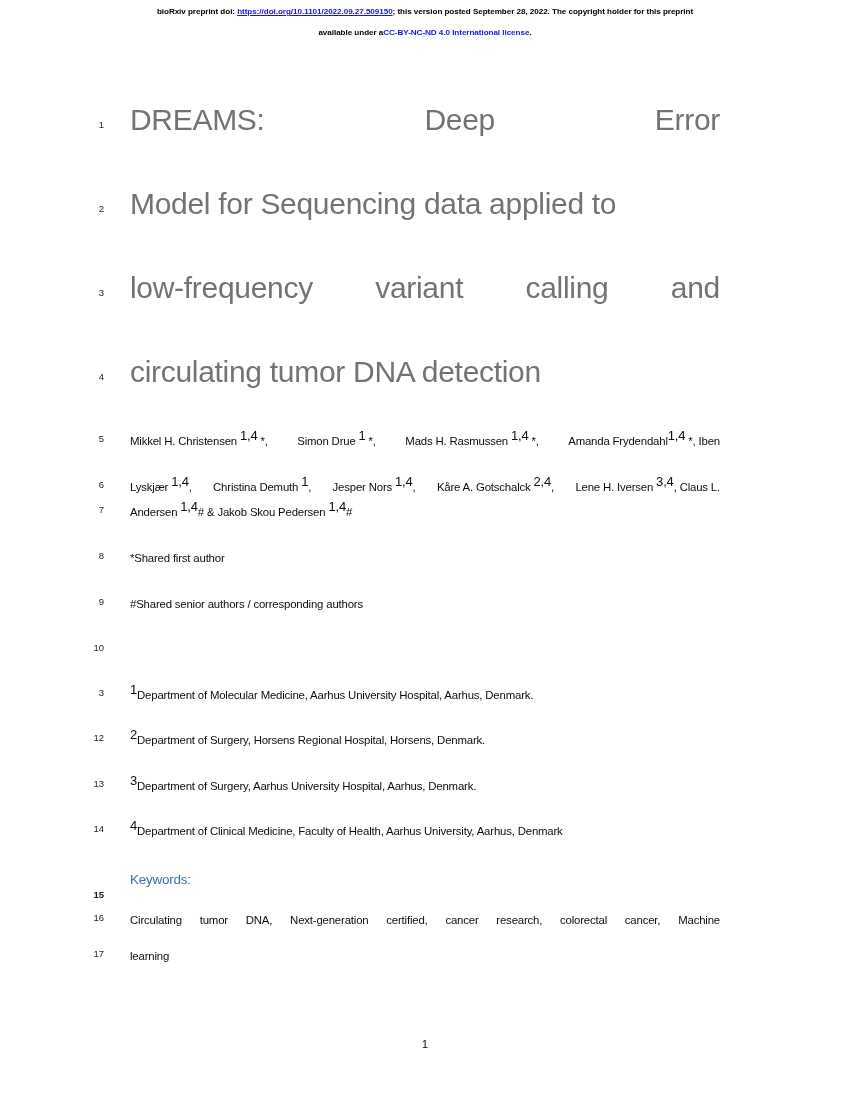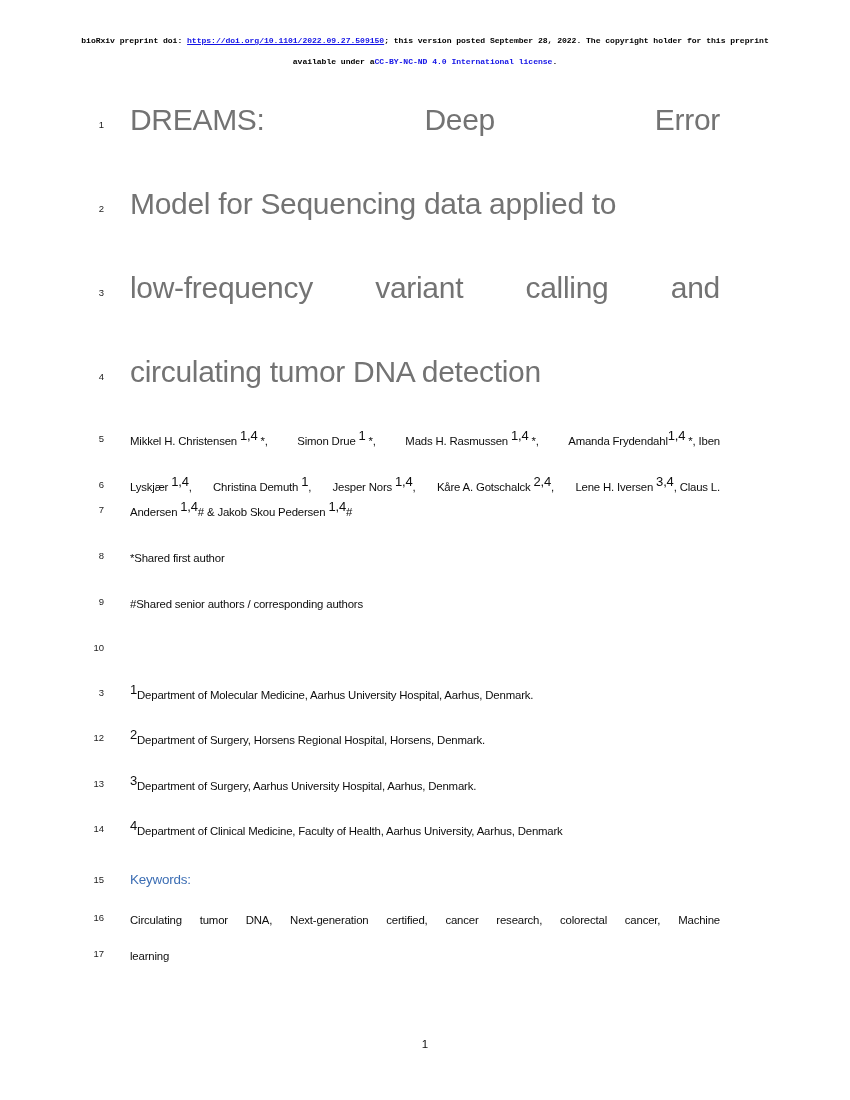--- a/index.html
+++ b/index.html
@@ -16,27 +16,26 @@
     overflow: hidden;
   }
 
   
   #preprint-banner {
     position: absolute;
     top: 7px;
     left: 62px;
     width: 726px;
     text-align: center;
-    font-family: Liberation Mono, monospace;
+    font-family: Liberation Sans, sans-serif;
     font-size: 8.1px;
     font-weight: bold;
     line-height: 10.4px;
     color: #000000;
     letter-spacing: -0.05px;
-    margin-top: 29px;
   }
   #preprint-banner .lnk {
     color: #1414e6;
     text-decoration: underline;
   }
   #preprint-banner .lnk-plain {
     color: #1414e6;
     text-decoration: none;
   }
 
@@ -254,21 +253,21 @@
   </div>
 
   <div class="lrow" style="top:824px;">
     <span class="lnum">14</span>
     <div class="lcontent">
       <div class="btext"><sup>4</sup><span>Department of Clinical Medicine, Faculty of Health, Aarhus University, Aarhus, Denmark</span></div>
     </div>
   </div>
 
   <div class="lrow" style="top:872px;">
-    <span class="lnum" style="top:3px;">15</span>
+    <span class="lnum" style="top:18px;font-weight:bold;">15</span>
     <div class="lcontent">
       <div class="kw-head">Keywords:</div>
     </div>
   </div>
 
   <div class="lrow" style="top:913px;">
     <span class="lnum">16</span>
     <div class="lcontent">
       <div class="btext btext-just">
         <span>Circulating</span>

